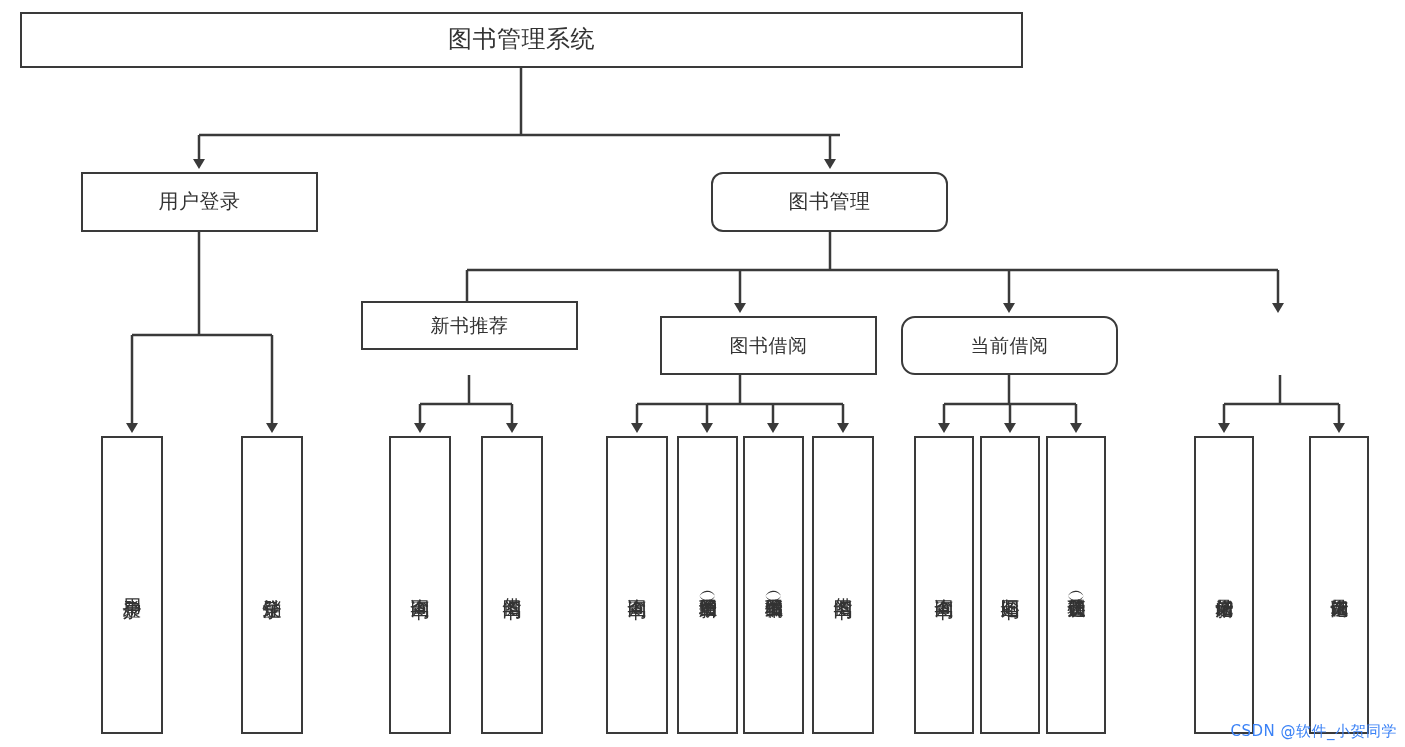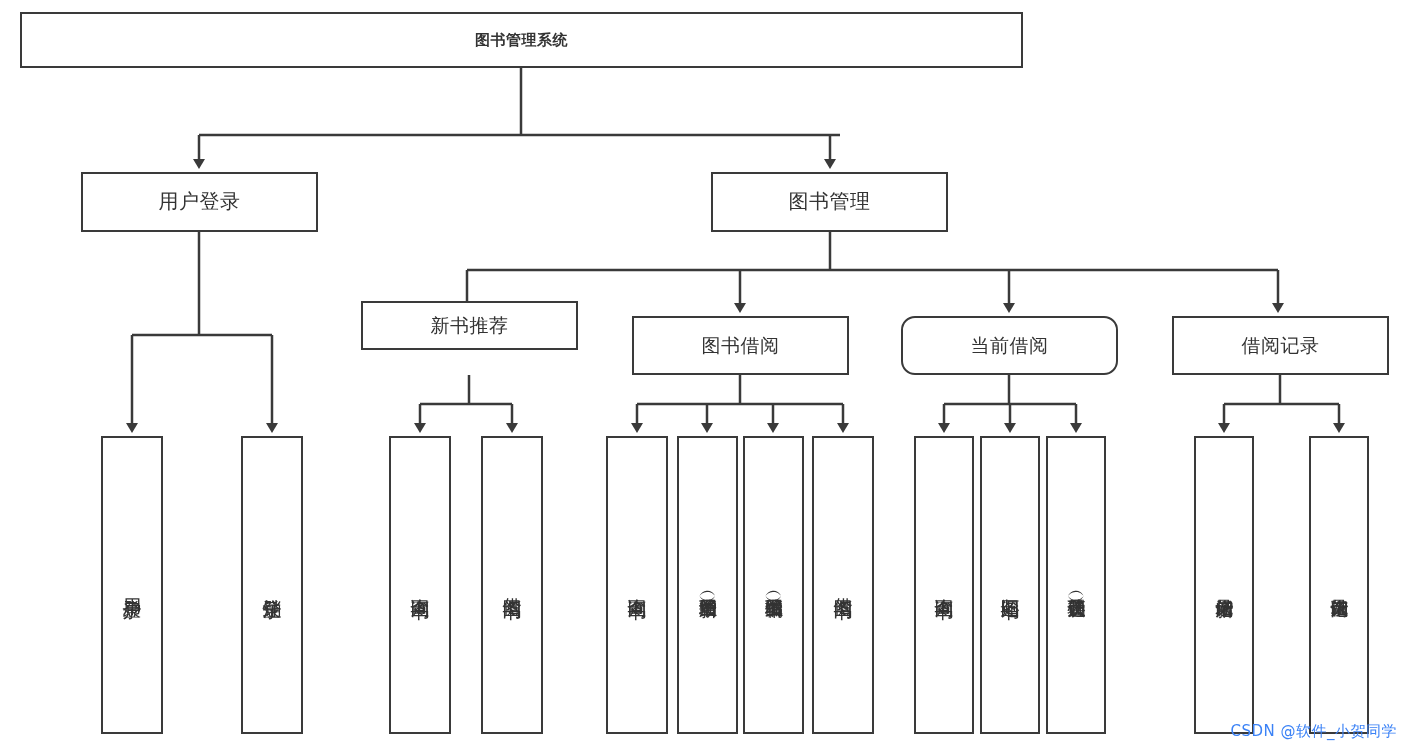--- a/index.html
+++ b/index.html
@@ -33,21 +33,21 @@
     display: flex;
     align-items: center;
     justify-content: center;
     color: #333333;
   }
   .node .lbl {
     text-align: center;
     line-height: 1.08;
     letter-spacing: 0.5px;
   }
-  .node.root .lbl { font-size: 15px; font-weight: bold; }
+  .node.root .lbl { font-size: 24px; }
   .node.lvl2 .lbl { font-size: 20px; }
   .node.lvl3 .lbl { font-size: 19px; }
   .node.leaf {
     align-items: center;
     justify-content: center;
   }
   .node.leaf .lbl {
     font-size: 19px;
     writing-mode: vertical-rl;
     text-orientation: upright;
@@ -124,35 +124,32 @@
     </g>
   </svg>
 
   <div class="node root" style="left:20px; top:12px; width:1003px; height:56px;">
     <span class="lbl">图书管理系统</span>
   </div>
 
   <div class="node lvl2" style="left:81px; top:172px; width:237px; height:60px;">
     <span class="lbl">用户登录</span>
   </div>
-  <div class="node lvl2" style="left:711px; top:172px; width:237px; height:60px;">
+  <div class="node lvl2" style="left:711px; top:172px; width:237px; height:60px;border-radius:12px;">
     <span class="lbl">图书管理</span>
   </div>
 
   <div class="node lvl3" style="left:361px; top:301px; width:217px; height:49px;">
     <span class="lbl">新书推荐</span>
   </div>
-  <div class="node lvl3" style="left:632px; top:316px; width:217px; height:59px;">
+  <div class="node lvl3" style="left:660px; top:316px; width:217px; height:59px;">
     <span class="lbl">图书借阅</span>
   </div>
   <div class="node lvl3" style="left:901px; top:316px; width:217px; height:59px;border-radius:14px;">
     <span class="lbl">当前借阅</span>
-  </div>
-  <div class="node lvl3" style="left:1172px; top:316px; width:217px; height:59px;">
-    <span class="lbl">借阅记录</span>
   </div>
 
   <div class="node leaf" style="left:101px; top:436px; width:62px; height:298px;">
     <span class="lbl">用户登录</span>
   </div>
   <div class="node leaf" style="left:241px; top:436px; width:62px; height:298px;">
     <span class="lbl">注销登录</span>
   </div>
 
   <div class="node leaf" style="left:389px; top:436px; width:62px; height:298px;">

